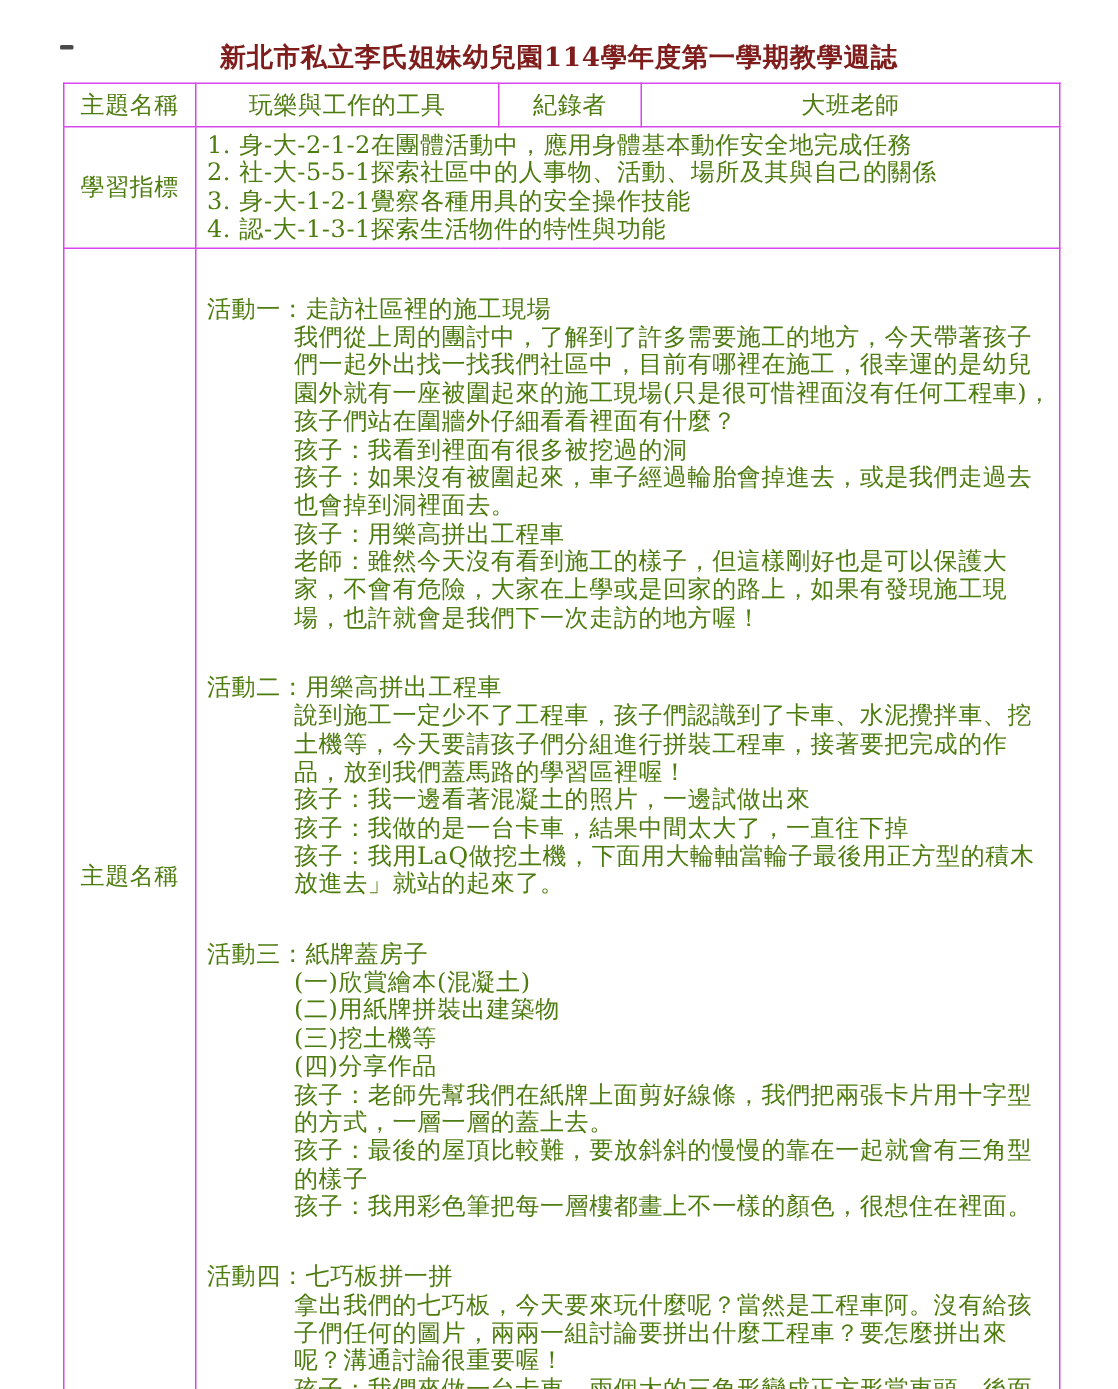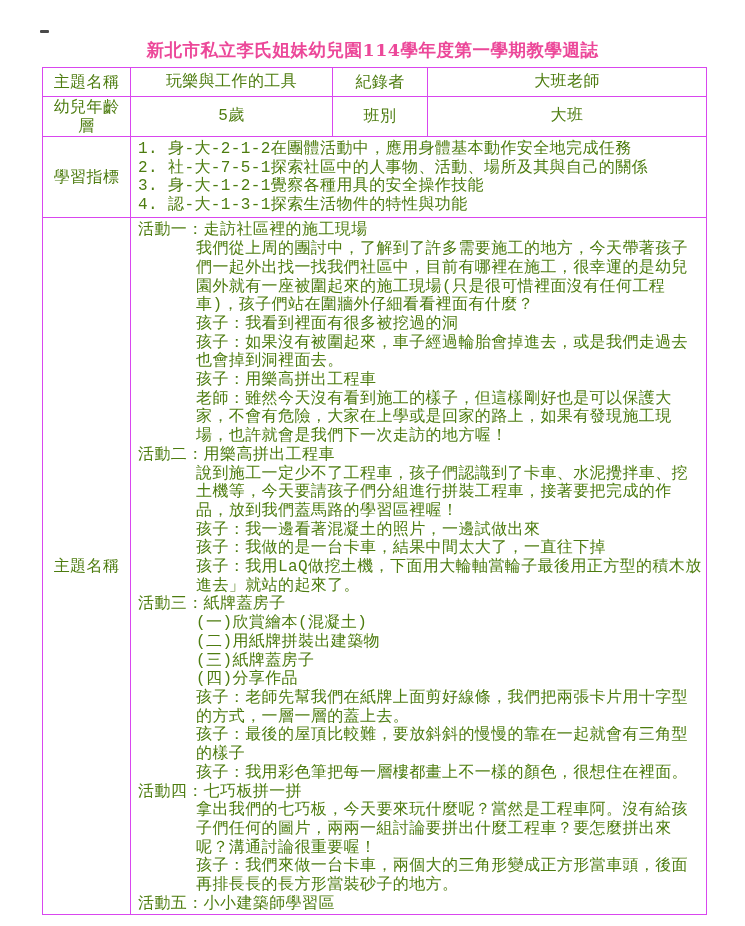--- a/index.html
+++ b/index.html
@@ -4,47 +4,47 @@
 <style>
   html,body{margin:0;padding:0;}
   body{
     width:745px;height:926px;background:#ffffff;color:#1c1c1c;
     font-family:"DejaVu Serif","Liberation Serif",serif;
     position:relative;overflow:hidden;
   }
   .page{position:absolute;left:0;top:0;width:745px;height:926px;}
   .artifact{position:absolute;left:40px;top:30px;width:9px;height:3px;background:#2a2a2a;border-radius:1px;opacity:.85;}
   h1.doc-title{
-    margin:38px 0 5px 0;text-align:center;
-    font-size:17.5px;font-weight:bold;letter-spacing:.5px;color:#ec4899;
+    margin:26px 0 5px 0;text-align:center;
+    font-size:17.5px;font-weight:bold;letter-spacing:.5px;color:#7f1d1d;
   }
   table.journal{
     border-collapse:collapse;table-layout:fixed;
     margin-left:42px;width:664px;
   }
   table.journal td{
     border:1px solid #d946ef;
     font-size:16px;line-height:18.7px;letter-spacing:.4px;
     padding:1px 4px;vertical-align:middle;color:#4d7c0f;
     overflow:hidden;
   }
   td.label{text-align:center;}
-  td.value{text-align:center;font-family:Liberation Mono, monospace;}
+  td.value{text-align:center;}
   td.value.left{text-align:left;padding-left:7px;}
   tr.r-info{height:29px;}
   tr.r-ind{height:81px;}
   tr.r-content{height:672px;}
   tr.r-content td.cell-content{vertical-align:top;padding-top:3px;}
   .sp2{letter-spacing:.85em;padding-left:.85em;}
   .ind-line{white-space:nowrap;}
   .act-line{
     padding-left:58px;
     text-align:left;
   }
-  .act-header{text-indent:-58px;}
+  .act-header{text-indent:-58px;margin-top:28px;}
   .act-label{letter-spacing:.4px;}
 </style>
 </head>
 <body>
 
 <div class="page">
   <div class="artifact"></div>
 
   <h1 class="doc-title">新北市私立李氏姐妹幼兒園114學年度第一學期教學週誌</h1>
 
@@ -55,31 +55,25 @@
       <col style="width:95px">
       <col style="width:279px">
     </colgroup>
     <tbody>
       <tr class="r-info">
         <td class="label">主題名稱</td>
         <td class="value">玩樂與工作的工具</td>
         <td class="label">紀錄者</td>
         <td class="value">大班老師</td>
       </tr>
-      <tr class="r-info">
-        <td class="label">幼兒年齡層</td>
-        <td class="value">5歲</td>
-        <td class="label sp2">班別</td>
-        <td class="value">大班</td>
-      </tr>
       <tr class="r-ind">
         <td class="label">學習指標</td>
         <td class="value left" colspan="3">
           <div class="ind-line">1. 身-大-2-1-2在團體活動中，應用身體基本動作安全地完成任務</div>
-          <div class="ind-line">2. 社-大-7-5-1探索社區中的人事物、活動、場所及其與自己的關係</div>
+          <div class="ind-line">2. 社-大-5-5-1探索社區中的人事物、活動、場所及其與自己的關係</div>
           <div class="ind-line">3. 身-大-1-2-1覺察各種用具的安全操作技能</div>
           <div class="ind-line">4. 認-大-1-3-1探索生活物件的特性與功能</div>
         </td>
       </tr>
       <tr class="r-content">
         <td class="label">主題名稱</td>
         <td class="value left cell-content" colspan="3">
           <div>
               <div>
                 <div class="act-line act-header"><span class="act-label">活動一：</span>走訪社區裡的施工現場</div>
@@ -93,21 +87,21 @@
                 <div class="act-line act-header"><span class="act-label">活動二：</span>用樂高拼出工程車</div>
                 <div class="act-line">說到施工一定少不了工程車，孩子們認識到了卡車、水泥攪拌車、挖土機等，今天要請孩子們分組進行拼裝工程車，接著要把完成的作品，放到我們蓋馬路的學習區裡喔！</div>
                 <div class="act-line">孩子：我一邊看著混凝土的照片，一邊試做出來</div>
                 <div class="act-line">孩子：我做的是一台卡車，結果中間太大了，一直往下掉</div>
                 <div class="act-line">孩子：我用LaQ做挖土機，下面用大輪軸當輪子最後用正方型的積木放進去」就站的起來了。</div>
               </div>
               <div>
                 <div class="act-line act-header"><span class="act-label">活動三：</span>紙牌蓋房子</div>
                 <div class="act-line">(一)欣賞繪本(混凝土)</div>
                 <div class="act-line">(二)用紙牌拼裝出建築物</div>
-                <div class="act-line">(三)紙牌蓋房子</div>
+                <div class="act-line">(三)挖土機等</div>
                 <div class="act-line">(四)分享作品</div>
                 <div class="act-line">孩子：老師先幫我們在紙牌上面剪好線條，我們把兩張卡片用十字型的方式，一層一層的蓋上去。</div>
                 <div class="act-line">孩子：最後的屋頂比較難，要放斜斜的慢慢的靠在一起就會有三角型的樣子</div>
                 <div class="act-line">孩子：我用彩色筆把每一層樓都畫上不一樣的顏色，很想住在裡面。</div>
               </div>
               <div>
                 <div class="act-line act-header"><span class="act-label">活動四：</span>七巧板拼一拼</div>
                 <div class="act-line">拿出我們的七巧板，今天要來玩什麼呢？當然是工程車阿。沒有給孩子們任何的圖片，兩兩一組討論要拼出什麼工程車？要怎麼拼出來呢？溝通討論很重要喔！</div>
                 <div class="act-line">孩子：我們來做一台卡車，兩個大的三角形變成正方形當車頭，後面再排長長的長方形當裝砂子的地方。</div>
               </div>

